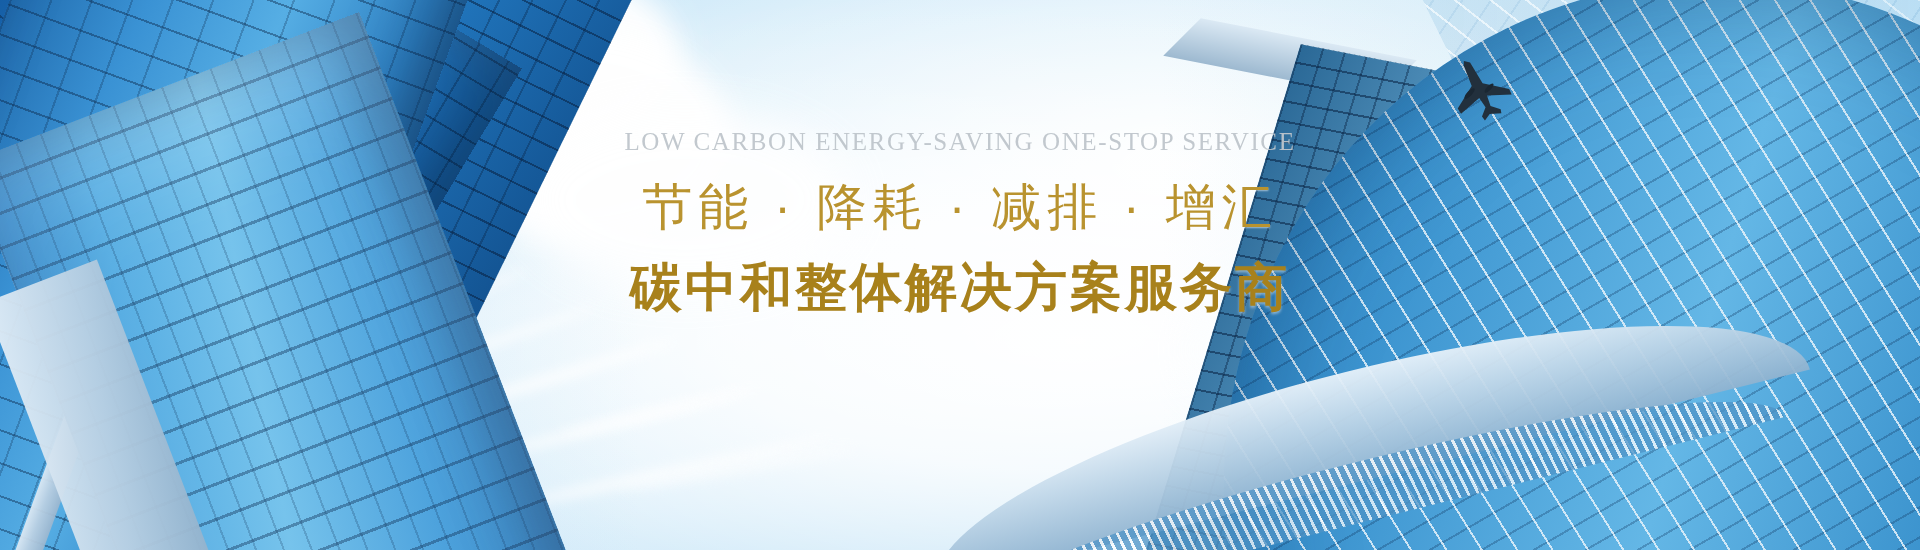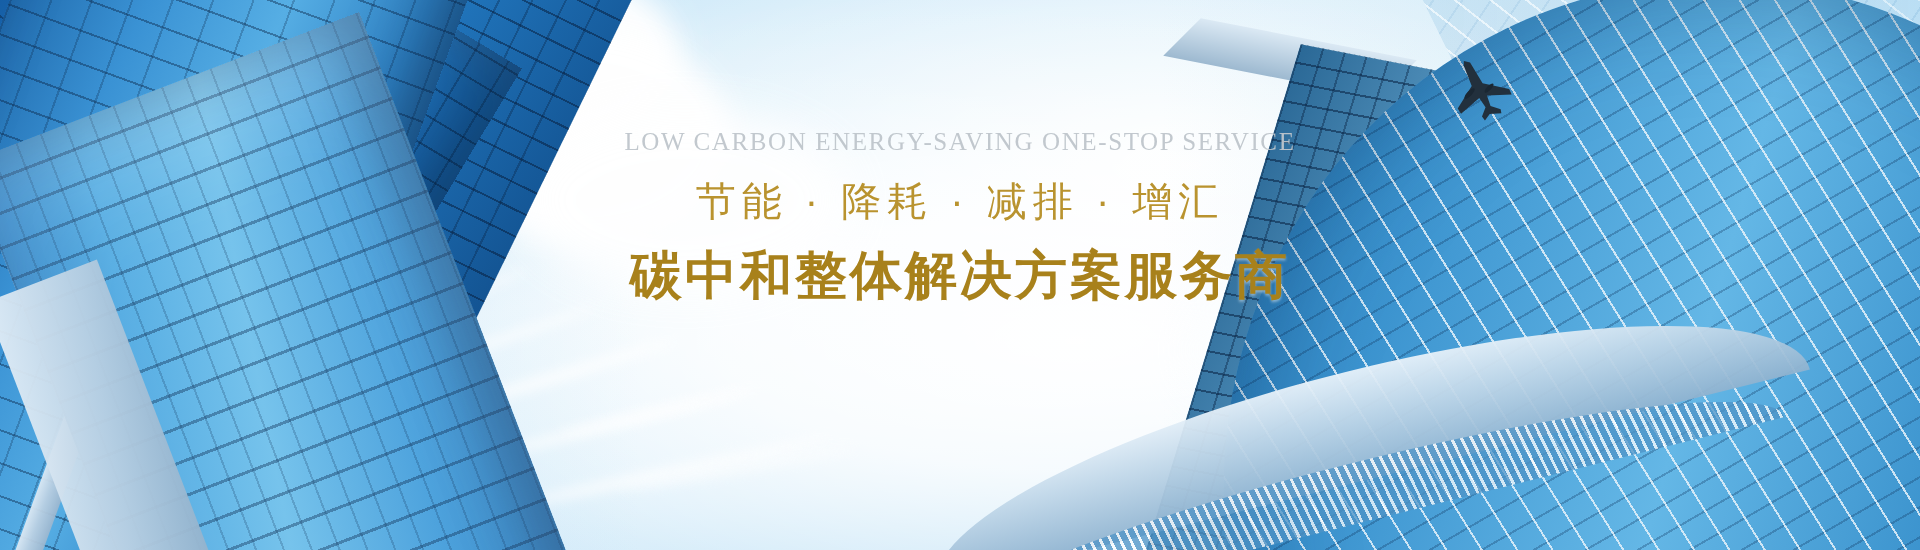--- a/index.html
+++ b/index.html
@@ -180,21 +180,21 @@
     font-size:25px;
     letter-spacing:1.6px;
     color:#bfc6cc;
     white-space:nowrap;
     text-transform:uppercase;
     opacity:.95;
   }
   .subtitle{
     margin-top:18px;
     font-family:"Liberation Sans",sans-serif;
-    font-size:40px;
+    font-size:50px;
     letter-spacing:6px;
     color:#b9932f;
     white-space:nowrap;
     text-shadow:0 1px 2px rgba(255,255,255,.55);
   }
   .headline{
     margin-top:12px;
     font-family:"Liberation Sans",sans-serif;
     font-weight:bold;
     font-size:52px;

